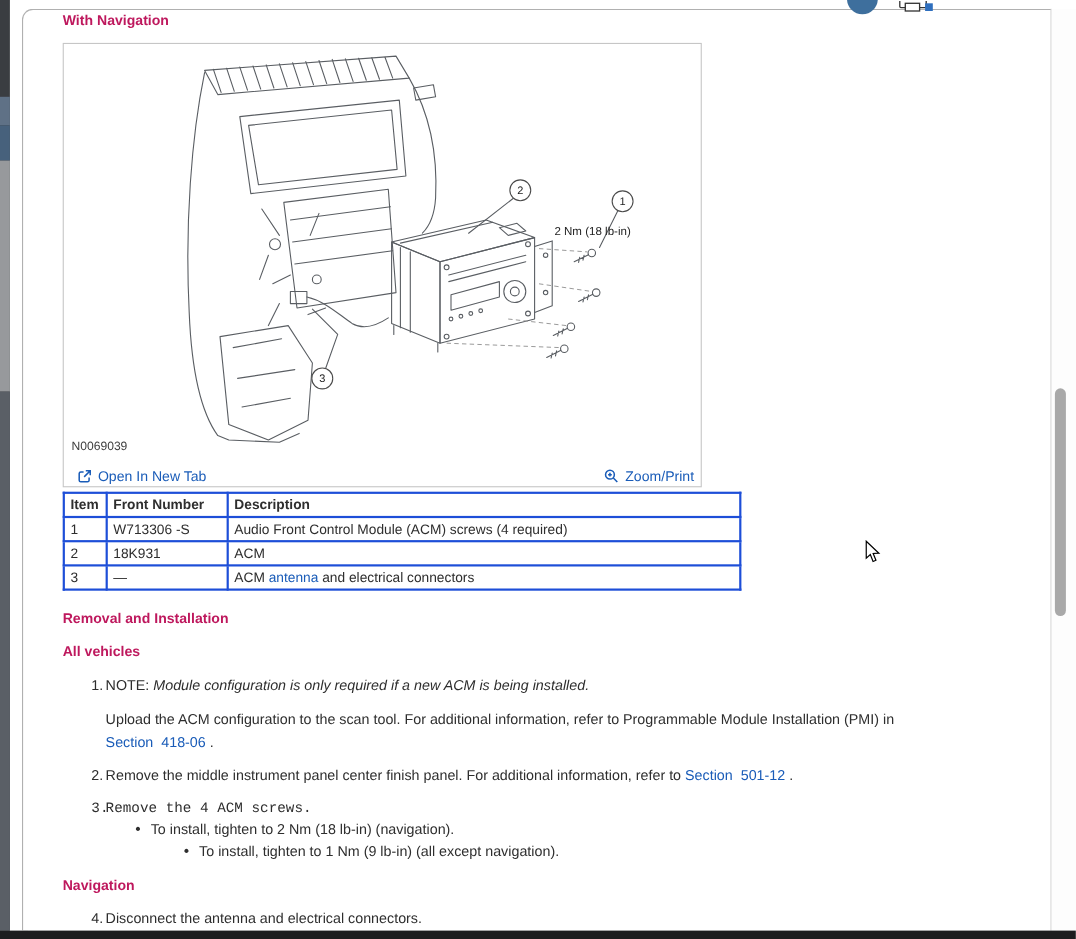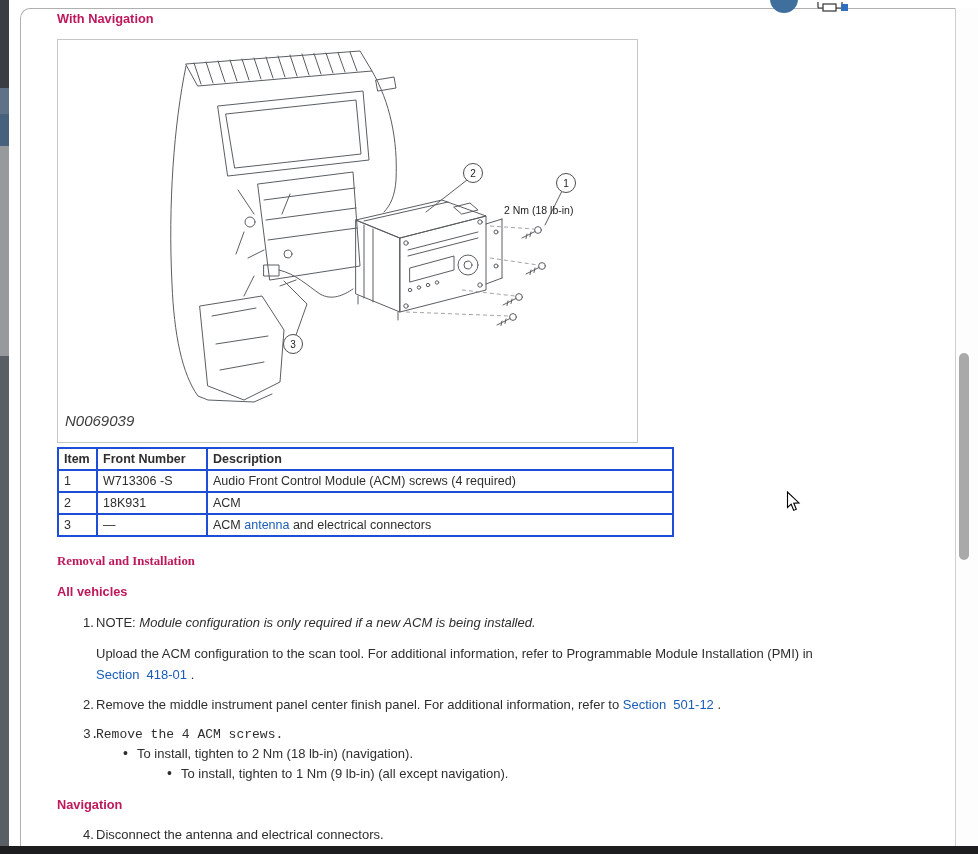--- a/index.html
+++ b/index.html
@@ -58,21 +58,21 @@
                 border: 1px solid #c6c6c6; background: #fff; }
   .illu { position: absolute; left: 0; top: 4px; }
   .illu .ln   { stroke: var(--diagram-stroke, #5a5e63); fill: none; stroke-width: 1;
                 stroke-linejoin: round; stroke-linecap: round; }
   .illu .dash { stroke: #999; fill: none; stroke-width: 0.9; stroke-dasharray: 4 3; }
   .illu .co   { fill: #fff; stroke: #4c4c4c; stroke-width: 1; }
   .illu .ct   { fill: #222; stroke: none; font-size: 10px; text-anchor: middle;
                 font-family: "Liberation Sans", sans-serif; }
   .illu .tl   { fill: #222; stroke: none; font-size: 10.5px;
                 font-family: "Liberation Sans", sans-serif; }
-  .fig-num { position: absolute; left: 7px; top: 372px; font-size: 15px; color: #3d3d3d; font-style: italic; }
+  .fig-num { position: absolute; left: 7px; top: 360px; font-size: 11px; color: #3d3d3d; }
   .fig-links { position: absolute; left: 0; right: 0; top: 384px; height: 17px;
                padding: 0 6px 0 12px; display: flex; justify-content: space-between;
                align-items: center; font-size: 12.8px; }
 
   
   table.parts { position: absolute; left: 57px; top: 447px; width: 617px;
                 border-collapse: collapse; font-size: 12.5px; color: #2e2e2e; table-layout: fixed; }
   .parts th, .parts td { border: 2px solid #1d4ed8; padding: 2px 5px; text-align: left;
                          height: 17px; line-height: 16px; overflow: hidden; }
   .parts th { font-weight: bold; }
@@ -183,20 +183,36 @@
 
     <path class="ln" d="M238,291 L249,260 L226,237"></path>
     <circle class="co" cx="235" cy="300" r="9.5"></circle>
     <text class="ct" x="235" y="303.5">3</text>
 
     <text class="tl" x="446" y="170">2 Nm (18 lb-in)</text>
   </svg>
 
   <div class="fig-num">N0069039</div>
 
+  <div class="fig-links">
+    <a class="lnk">
+      <svg width="14" height="14" viewBox="0 0 14 14">
+        <path d="M6,3 H3.5 A1.5,1.5 0 0 0 2,4.5 V10.5 A1.5,1.5 0 0 0 3.5,12 H9.5 A1.5,1.5 0 0 0 11,10.5 V8" fill="none" stroke="var(--link,#1a5cb8)" stroke-width="1.4"></path>
+        <path d="M8,2 H12 V6 M12,2 L6.5,7.5" fill="none" stroke="var(--link,#1a5cb8)" stroke-width="1.4"></path>
+      </svg>
+      <span>Open In New Tab</span>
+    </a>
+    <a class="lnk">
+      <svg width="14" height="14" viewBox="0 0 14 14">
+        <circle cx="5.5" cy="5.5" r="4" fill="none" stroke="var(--link,#1a5cb8)" stroke-width="1.4"></circle>
+        <path d="M8.6,8.6 L12.2,12.2 M5.5,3.8 V7.2 M3.8,5.5 H7.2" fill="none" stroke="var(--link,#1a5cb8)" stroke-width="1.4"></path>
+      </svg>
+      <span>Zoom/Print</span>
+    </a>
+  </div>
 </div>
 
 <table class="parts">
   <colgroup>
       <col style="width:39px">
       <col style="width:110px">
       <col>
     </colgroup>
   <thead>
     <tr>
@@ -217,31 +233,31 @@
       <td>ACM</td>
     </tr>
     <tr>
       <td>3</td>
       <td>—</td>
       <td><span>ACM </span><a class="lnk-inline">antenna</a><span> and electrical connectors</span></td>
     </tr>
   </tbody>
 </table>
 
-<div class="bh" style="left:57px; top:554px;font-family:Liberation Serif, serif;">Removal and Installation</div>
+<div class="bh" style="left:57px; top:554px;">Removal and Installation</div>
 <div class="bh" style="left:57px; top:584px;">All vehicles</div>
 
 <div class="line" style="left:83px; top:615px;">
   <span class="num">1.</span><span class="b">NOTE:</span><span class="it pw"> Module configuration is only required if a new ACM is being installed.</span>
 </div>
 <div class="line" style="left:96px; top:646px;">
   <span>Upload the ACM configuration to the scan tool. For additional information, refer to Programmable Module Installation (PMI) in</span>
 </div>
 <div class="line" style="left:96px; top:667px;">
-  <a class="lnk-inline pw">Section  418-01</a><span class="pw"> .</span>
+  <a class="lnk-inline pw">Section  418-06</a><span class="pw"> .</span>
 </div>
 
 <div class="line" style="left:83px; top:697px;">
   <span class="num">2.</span><span class="pw">Remove the middle instrument panel center finish panel. For additional information, refer to </span><a class="lnk-inline pw">Section  501-12</a><span class="pw"> .</span>
 </div>
 
 <div class="line" style="left:83px; top:727px;font-family:Liberation Mono, monospace;">
   <span class="num">3.</span><span>Remove the 4 ACM screws.</span>
 </div>
 <div class="bullet" style="left:137px; top:746px;">To install, tighten to 2 Nm (18 lb-in) (navigation).</div>

